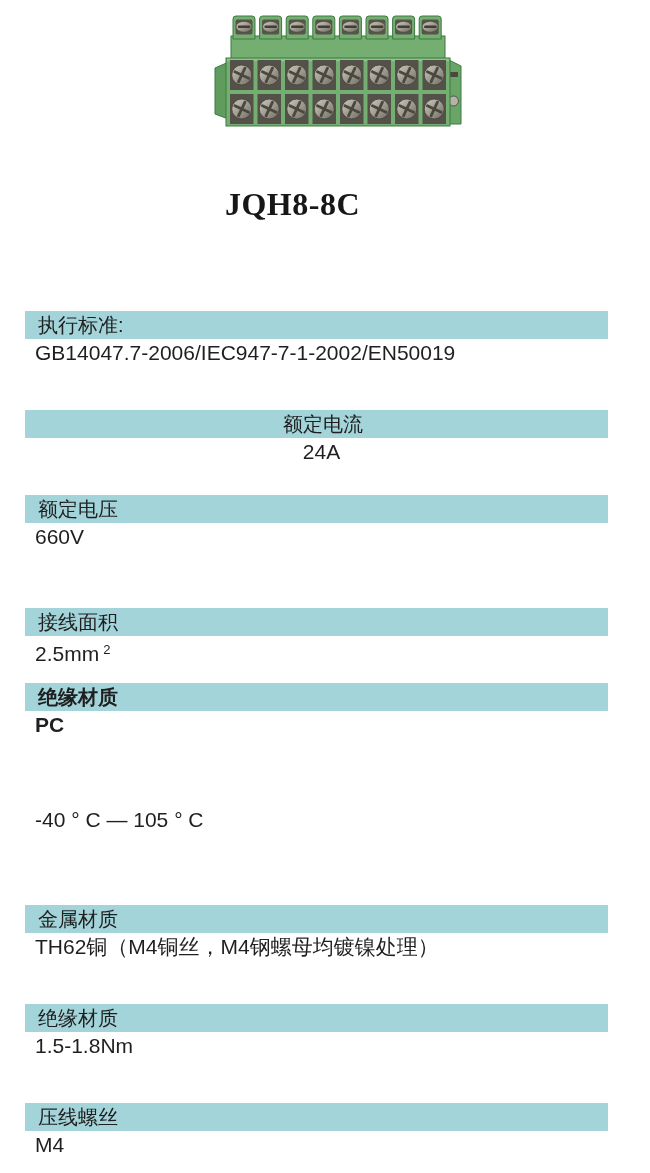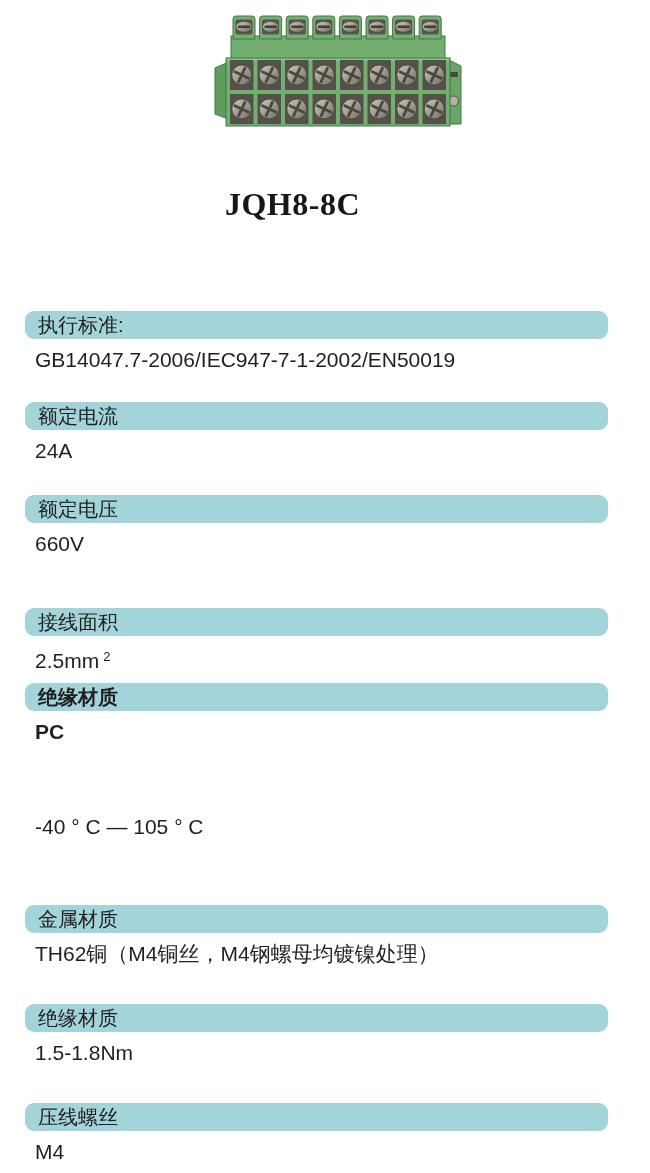--- a/index.html
+++ b/index.html
@@ -24,37 +24,36 @@
     font-size:32px;
     letter-spacing:0.5px;
     color:#171717;
   }
   .specs {
     position:absolute; left:25px; top:311px;
     width:583px;
   }
   .spec-row { position:absolute; left:0; width:583px; }
   .spec-row:nth-of-type(1){ top:0; }
-  .spec-row:nth-of-type(2){ top:91px; }
+  .spec-row:nth-of-type(2){ top:99px;text-align:center; }
   .spec-row:nth-of-type(3){ top:184px; }
   .spec-row:nth-of-type(4){ top:297px; }
   .spec-row:nth-of-type(5){ top:372px;font-weight:bold; }
   .spec-row:nth-of-type(6){ top:495px; }
   .spec-row:nth-of-type(7){ top:594px; }
   .spec-row:nth-of-type(8){ top:693px; }
   .spec-row:nth-of-type(9){ top:792px; }
   .spec-hd {
     background:var(--band,#a3d4da);
     height:28px; line-height:28px;
     padding-left:13px;
     font-size:20px;
-    border-radius:9px;
   }
   .spec-val {
-    margin-top:8px;
+    margin-top:1px;
     padding-left:10px;
     font-size:21px;
     line-height:26px;
     white-space:nowrap;
   }
   .spec-val sup {
     font-size:13px;
     margin-left:4px;
     vertical-align:7px;
   }

